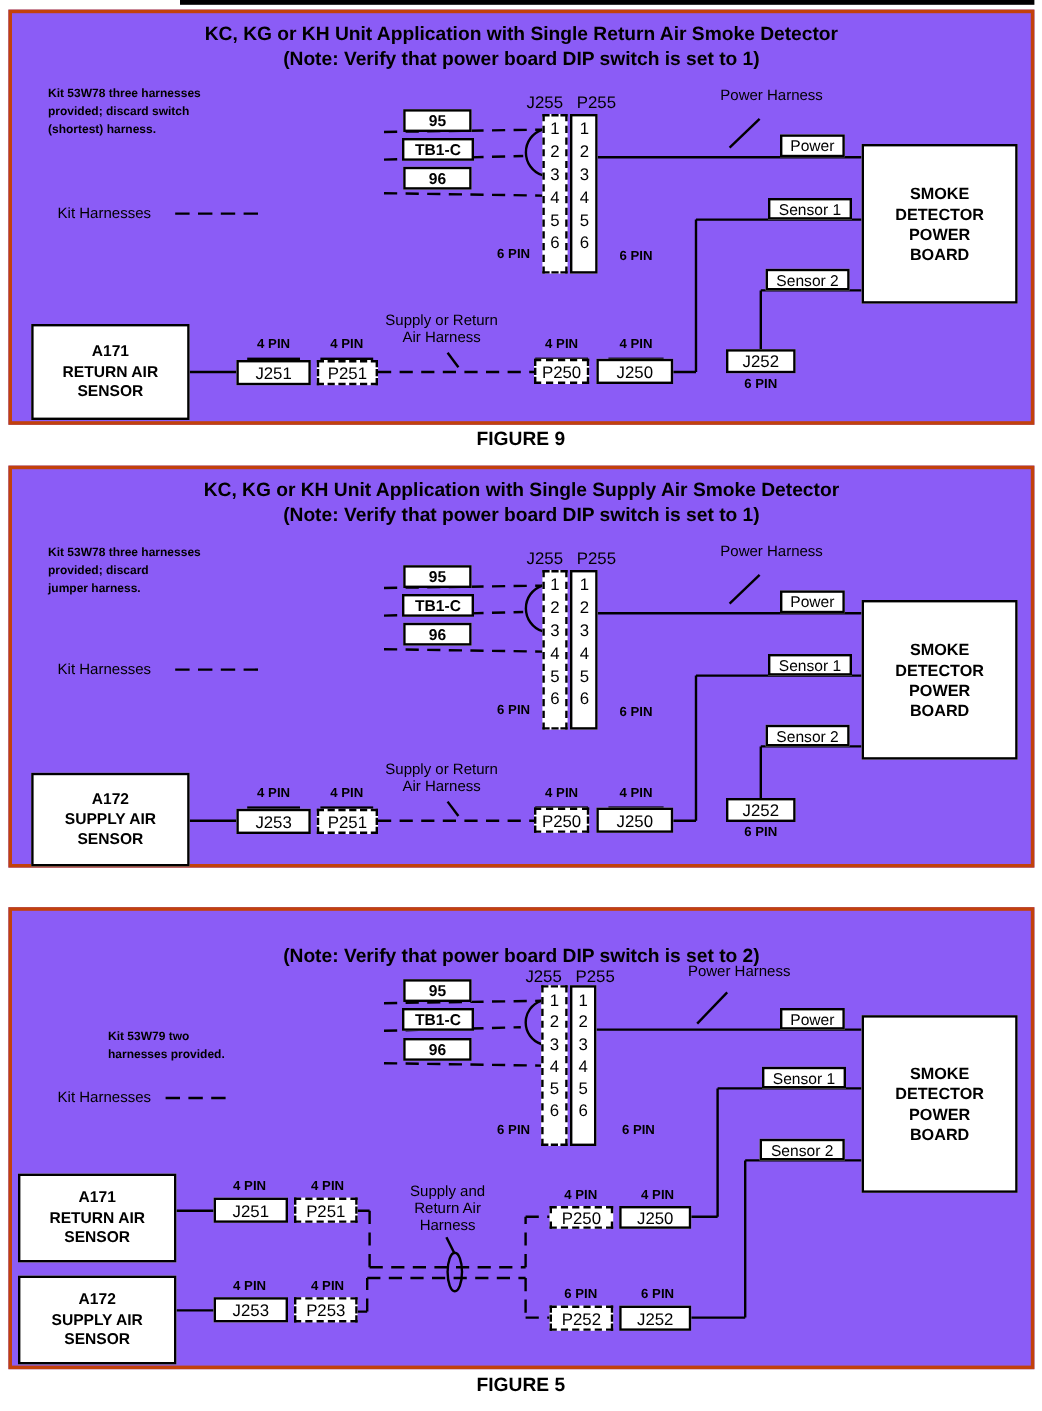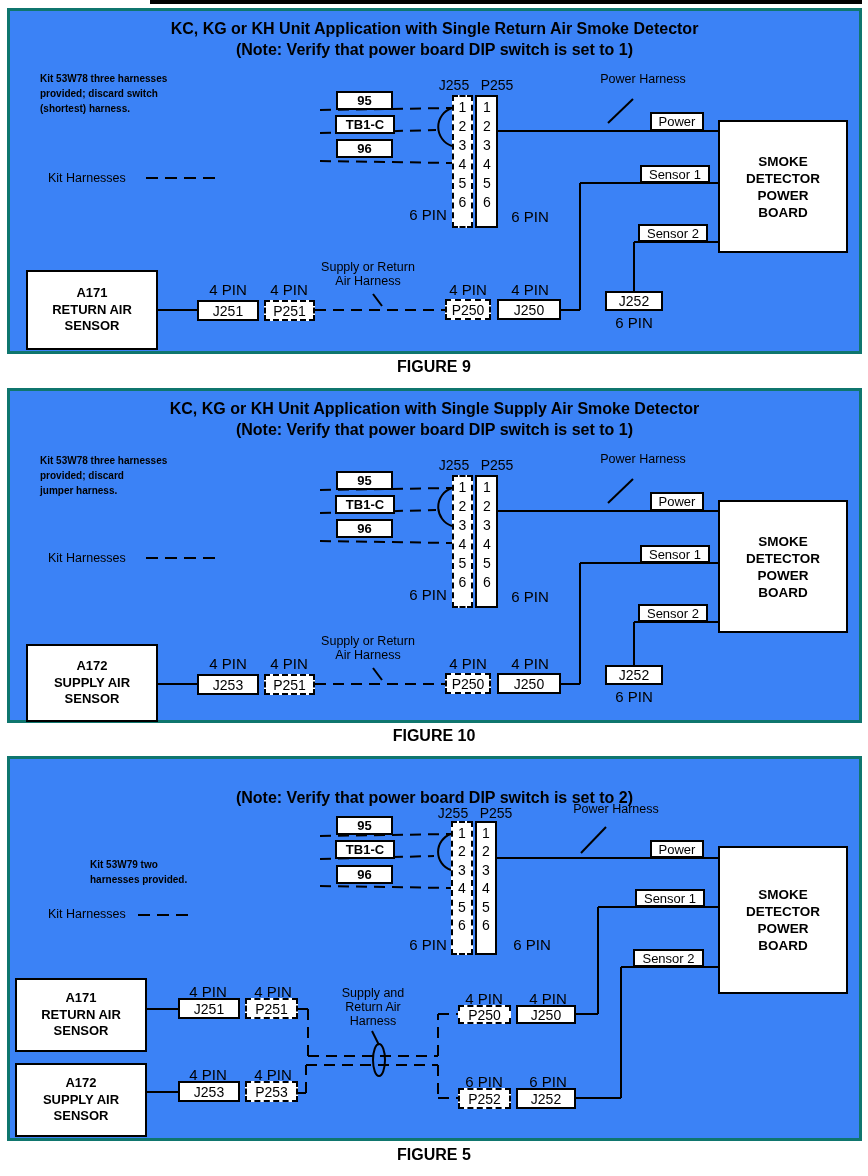--- a/index.html
+++ b/index.html
@@ -1,31 +1,31 @@
 <!DOCTYPE html>
 <html><head>
 <meta charset="utf-8">
 <style>
   html,body{margin:0;padding:0;background:#fff;}
   #stage{position:relative;width:868px;height:1176px;background:#fff;
          font-family:"Liberation Sans", sans-serif;color:#000;overflow:hidden;}
   .abs{position:absolute;}
-  .panel{position:absolute;border:3px solid #0f766e;background:#3b82f6;box-sizing:border-box;}
+  .panel{position:absolute;border:3px solid #c2410c;background:#8b5cf6;box-sizing:border-box;}
   .panel svg{position:absolute;left:0;top:0;}
   .t1,.t2{left:0;width:100%;text-align:center;font-weight:bold;font-size:16px;line-height:20px;}
   .cap{left:0;width:100%;text-align:center;font-weight:bold;font-size:16px;}
   .kitnote{font-weight:bold;font-size:10px;line-height:15px;text-align:left;}
   .legendtext{font-size:12.5px;}
   .box,.dbox{display:flex;align-items:center;justify-content:center;background:#fff;box-sizing:border-box;text-align:center;}
   .box{border:2px solid #000;}
   .dbox{border:2px dashed #000;}
   .tb{font-weight:bold;font-size:13px;}
   .connlbl{font-size:14px;text-align:center;}
   .pindig{font-size:14px;text-align:center;line-height:14px;}
-  .pincnt{font-size:15px;text-align:center;}
+  .pincnt{font-size:11px;text-align:center;font-weight:bold;}
   .pinu{border-bottom:2px solid #000;padding-bottom:5px;}
   .smalllbl{font-size:13px;}
   .connbox{font-size:14px;}
   .board{flex-direction:column;font-weight:bold;font-size:13.5px;line-height:17px;}
   .sensorbox{flex-direction:column;font-weight:bold;font-size:13px;line-height:16.5px;}
   .airlbl{font-size:12.5px;line-height:14px;text-align:center;}
   .ph{font-size:12.5px;text-align:center;}
 </style>
 </head>
 <body>
@@ -189,21 +189,20 @@
     <div class="abs dbox connbox" style="left:254px;top:283px;width:51px;height:21px;">P251</div>
     <div class="abs airlbl" style="left:310px;top:243px;width:96px;">
       <div>Supply or Return</div>
       <div>Air Harness</div>
     </div>
     <div class="abs pincnt pinu" style="left:436px;top:264px;width:44px;">4 PIN</div>
     <div class="abs pincnt pinu" style="left:497px;top:264px;width:46px;">4 PIN</div>
     <div class="abs dbox connbox" style="left:435px;top:282px;width:46px;height:21px;">P250</div>
     <div class="abs box connbox" style="left:487px;top:282px;width:64px;height:21px;">J250</div>
   </div>
-  <div class="abs cap" style="top:727px;">FIGURE 10</div>
 
   <div class="panel" style="left:7px;top:756px;width:855px;height:385px;">
     <svg width="849" height="379" viewBox="0 0 849 379">
       <g stroke="#000" stroke-width="2" fill="none">
         <path stroke-dasharray="11,7" d="M310,77 L441,75 M310,100 L424,97 M310,127 L441,129"></path>
         <path stroke-dasharray="12,7" d="M128,156 H183"></path>
         <path d="M441,75 A19,19 0 0 0 441,111"></path>
         <path d="M487,99 H708"></path>
         <path d="M571,94 L596,68"></path>
         <path d="M588,148 H708 M588,148 V255 M566,255 H588"></path>

